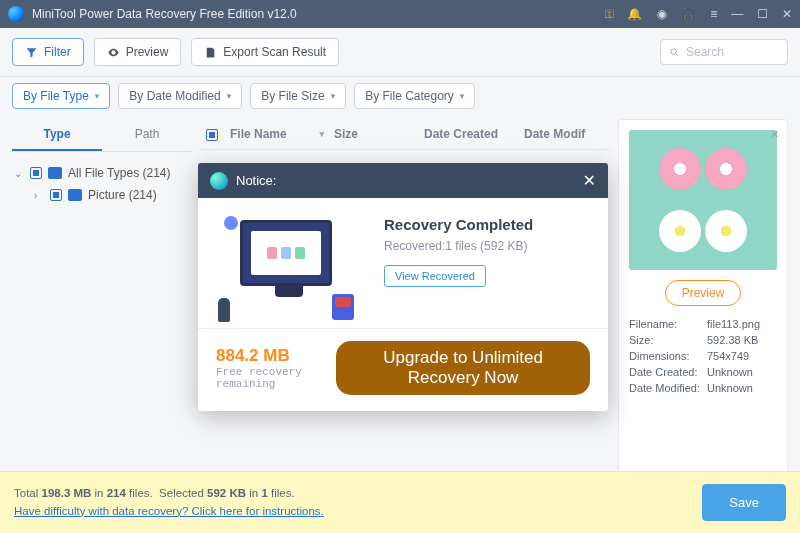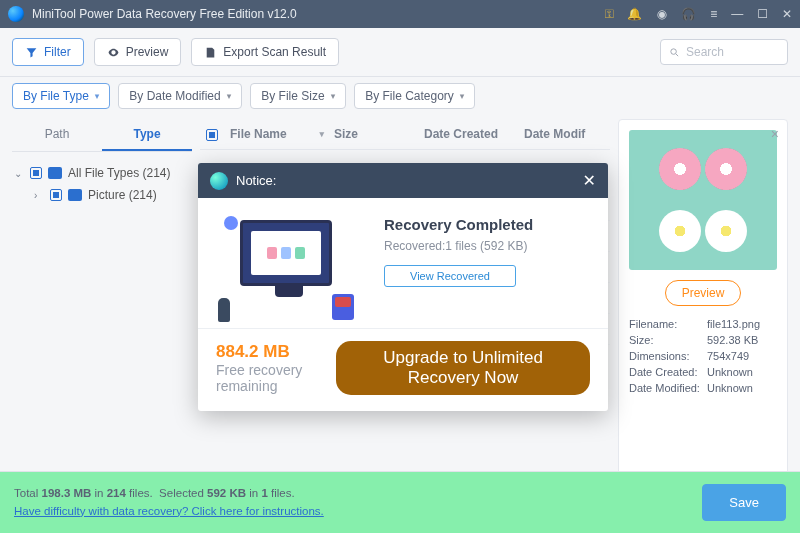--- a/index.html
+++ b/index.html
@@ -55,21 +55,21 @@
 .side .closex { position: absolute; top: 6px; right: 8px; color: #9aa1ad; cursor: pointer; font-size: 14px; }
 .thumb { width: 100%; height: 140px; background: #8fd6c6; border-radius: 3px; display: flex; align-items: center; justify-content: center; gap: 4px; flex-wrap: wrap; padding: 10px; }
 .flower { width: 42px; height: 42px; border-radius: 50%; background: radial-gradient(circle, #fff 0 20%, #f6a7c1 20% 70%, #f48fb1 70%); }
 .flower.w { background: radial-gradient(circle, #f6e86f 0 18%, #fff 18% 75%, #f6f6f6 75%); }
 .preview-btn { margin: 10px auto 12px; display: block; border: 1px solid #ff8c1a; color: #ff8c1a; background: #fff; padding: 5px 16px; border-radius: 14px; font-size: 12px; cursor: pointer; }
 .meta { font-size: 11px; color: #5a6375; }
 .meta dt { float: left; width: 78px; clear: left; color: #5a6375; }
 .meta dd { margin-left: 48px; }
 .meta > div { margin-bottom: 4px; overflow: hidden; }
 
-.footer { position: absolute; bottom: 0; left: 0; right: 0; background: #86efac; border-top: 1px solid #e0e3e9; display: flex; align-items: center; padding: 12px 14px; }
+.footer { position: absolute; bottom: 0; left: 0; right: 0; background: #fef9c3; border-top: 1px solid #e0e3e9; display: flex; align-items: center; padding: 12px 14px; }
 .footer .status { font-size: 11.5px; color: #5a6375; line-height: 1.5; }
 .footer a { color: #2b6fcf; text-decoration: underline; }
 .footer .spacer { flex: 1; }
 .footer .fbtn { padding: 10px 26px; border-radius: 4px; border: 1px solid #cfd4dd; background: #fff; font-size: 13px; color: #5a6375; margin-left: 10px; cursor: pointer; }
 .footer .fbtn.save { background: #4aa3e6; border-color: #4aa3e6; color: #fff; }
 
 .overlay { position: absolute; top: 163px; left: 198px; width: 410px; background: #fff; box-shadow: 0 6px 24px rgba(0,0,0,.25); border-radius: 3px; overflow: hidden; }
 .ohead { background: #3a4a60; color: #fff; padding: 8px 12px; display: flex; align-items: center; }
 .ohead .oicon { width: 18px; height: 18px; background: radial-gradient(circle at 30% 30%, #7fd, #08b); border-radius: 50%; margin-right: 8px; }
 .ohead .otitle { flex: 1; font-size: 13px; }
@@ -81,25 +81,25 @@
 .screen { position: absolute; left: 8px; top: 8px; right: 8px; bottom: 8px; background: #fff; border-radius: 2px; display: flex; align-items: center; justify-content: center; gap: 4px; }
 .screen i { width: 10px; height: 12px; background: #f59db5; border-radius: 2px; }
 .screen i:nth-child(2) { background: #9fc3ff; }
 .screen i:nth-child(3) { background: #7dd8b4; }
 .disk { position: absolute; right: 2px; bottom: -4px; width: 22px; height: 26px; background: #4a5ee0; border-radius: 3px; }
 .disk::before { content: ""; position: absolute; top: 3px; left: 3px; right: 3px; height: 10px; background: #d94c4c; border-radius: 2px; }
 .gear { position: absolute; left: 8px; top: 0; width: 14px; height: 14px; background: #6b8cff; border-radius: 50%; }
 .person { position: absolute; left: 2px; bottom: -6px; width: 12px; height: 24px; background: #3a4a60; border-radius: 5px 5px 2px 2px; }
 .oinfo h3 { font-size: 15px; color: #3a4456; margin-bottom: 6px; font-weight: 700; }
 .oinfo p { font-size: 12px; color: #8a919e; margin-bottom: 12px; }
-.viewrec { border: 1px solid #4aa3e6; color: #2b8ad6; background: #fff; padding: 4px 25px; font-size: 11px; border-radius: 3px; cursor: pointer; }
+.viewrec { border: 1px solid #4aa3e6; color: #2b8ad6; background: #fff; padding: 4px 10px; font-size: 11px; border-radius: 3px; cursor: pointer; }
 .obar { border-top: 1px solid #eceff3; padding: 12px 18px 16px; display: flex; align-items: center; }
 .obar .remaining { display: flex; flex-direction: column; }
 .obar .big { color: #ff8c1a; font-size: 17px; font-weight: 600; }
-.obar .sub { color: #9aa1ad; font-size: 14px; }
+.obar .sub { color: #9aa1ad; font-size: 11px; font-family: Liberation Mono, monospace; }
 .obar .spacer { flex: 1; }
 .obar .upgrade { background: #a16207; color: #fff; border: none; border-radius: 15px; padding: 7px 18px; font-size: 17px; cursor: pointer; }
 
 svg.ic { width: 13px; height: 13px; }
 </style>
 </head>
 <body>
 
 <div class="titlebar">
   <div class="appicon"></div>
@@ -160,22 +160,22 @@
     </div>
   <div class="pill">
       <span>By File Category</span>
       <span class="chev">▾</span>
     </div>
 </div>
 
 <div class="main">
   <div class="tree">
     <div class="tree-tabs">
+      <div class="tree-tab active">Type</div>
       <div class="tree-tab">Path</div>
-      <div class="tree-tab active">Type</div>
     </div>
     <div class="tree-body">
       <div class="node">
         <span class="arrow">⌄</span>
         <span class="cb partial"></span>
         <span class="ficon"></span>
         <span>All File Types (214)</span>
       </div>
       <div class="node child">
         <span class="arrow">›</span>

